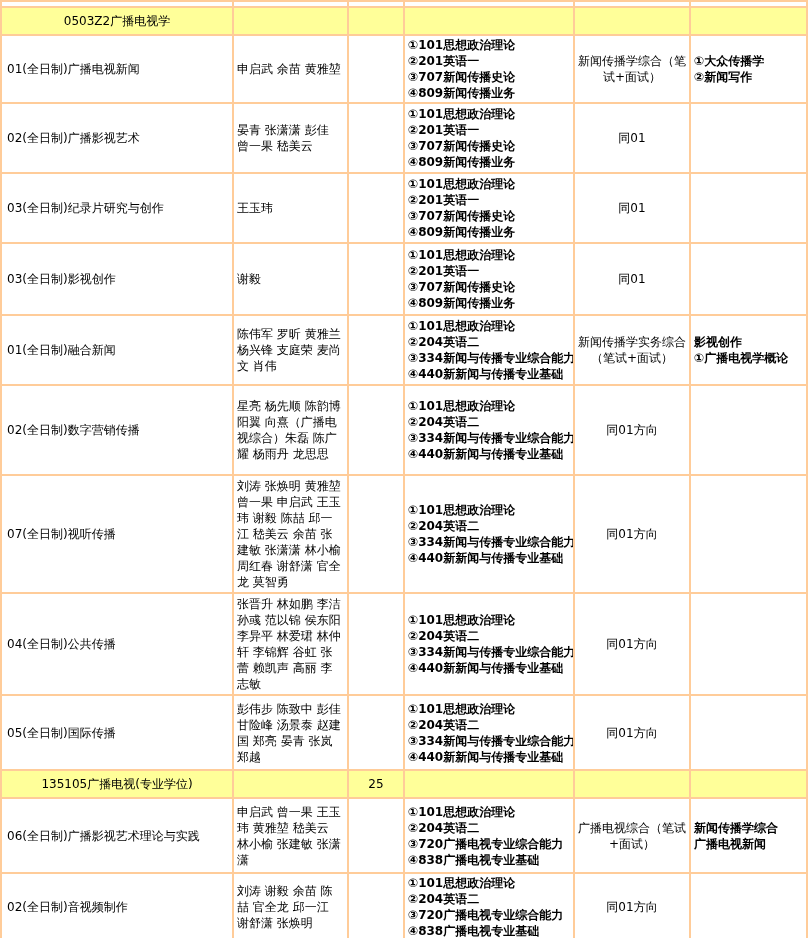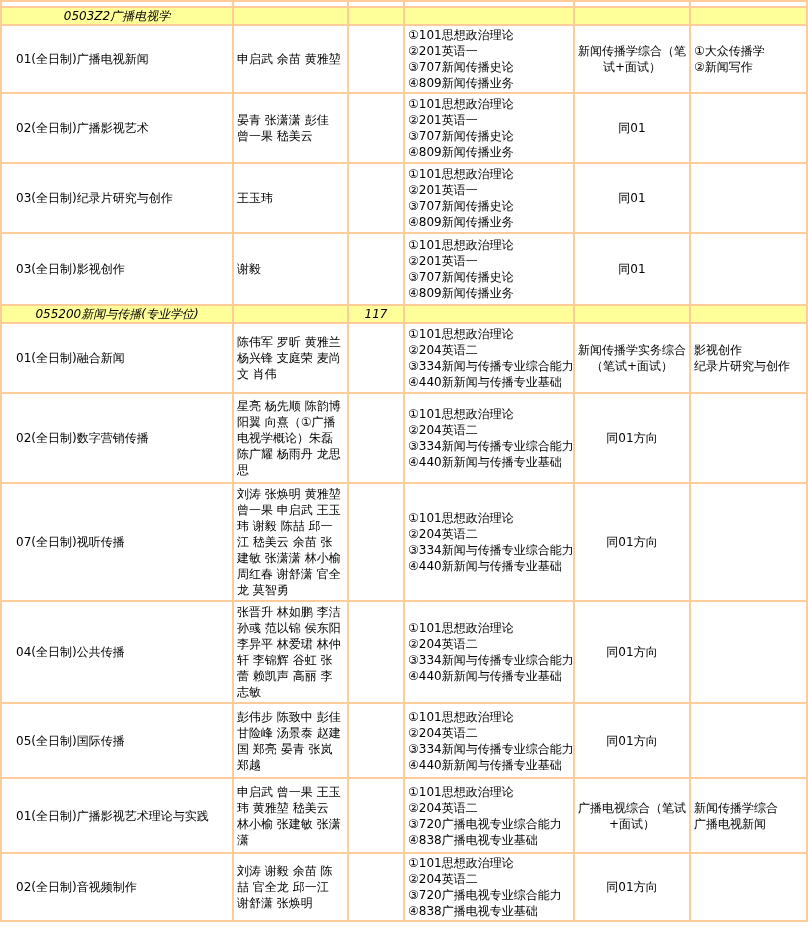--- a/index.html
+++ b/index.html
@@ -11,26 +11,26 @@
     font-family:"DejaVu Sans", sans-serif; font-size:12px; line-height:16px;
   }
   table{border-collapse:collapse; table-layout:fixed; width:806px; margin:0;}
   td{
     border:2px solid var(--border);
     vertical-align:middle; padding:1px 3px; overflow:hidden;
     word-break:break-all;
   }
   tr.spacer{height:6px;}
   tr.spacer td{padding:0;}
-  tr.section{height:18px;font-style:italic;}
+  tr.section{height:28px;}
   tr.section td{background:var(--section-bg); padding:0 2px;}
   td.c-title{text-align:center;}
   td.center{text-align:center;}
-  td.prog{padding-left:14px;}
-  .subjects-cell div, .additional-cell div{white-space:nowrap;}
+  td.prog{padding-left:5px;}
+  .subjects-cell div, .additional-cell div{white-space:nowrap;font-weight:bold;}
 </style>
 </head>
 <body>
 
 <table>
   <colgroup>
     <col style="width:232px">
     <col style="width:115px">
     <col style="width:56px">
     <col style="width:170px">
@@ -102,47 +102,39 @@
         <td class="center"></td>
         <td class="subjects-cell">
           <div>①101思想政治理论</div>
           <div>②201英语一</div>
           <div>③707新闻传播史论</div>
           <div>④809新闻传播业务</div>
         </td>
         <td class="center">同01</td>
         <td class="additional-cell"></td>
       </tr>
-      <tr class="section">
-        <td class="c-title">055200新闻与传播(专业学位)</td>
-        <td></td>
-        <td class="center">117</td>
-        <td></td>
-        <td></td>
-        <td></td>
-      </tr>
       <tr style="height: 70px;">
         <td class="prog">01(全日制)融合新闻</td>
         <td>陈伟军 罗昕 黄雅兰 杨兴锋 支庭荣 麦尚文 肖伟</td>
         <td class="center"></td>
         <td class="subjects-cell">
           <div>①101思想政治理论</div>
           <div>②204英语二</div>
           <div>③334新闻与传播专业综合能力</div>
           <div>④440新新闻与传播专业基础</div>
         </td>
         <td class="center">新闻传播学实务综合（笔试+面试）</td>
         <td class="additional-cell">
           <div>影视创作</div>
-          <div>纪录片研究与创作</div>
+          <div>①广播电视学概论</div>
         </td>
       </tr>
       <tr style="height: 90px;">
         <td class="prog">02(全日制)数字营销传播</td>
-        <td>星亮 杨先顺 陈韵博 阳翼 向熹（①广播电视学概论）朱磊 陈广耀 杨雨丹 龙思思</td>
+        <td>星亮 杨先顺 陈韵博 阳翼 向熹（广播电视综合）朱磊 陈广耀 杨雨丹 龙思思</td>
         <td class="center"></td>
         <td class="subjects-cell">
           <div>①101思想政治理论</div>
           <div>②204英语二</div>
           <div>③334新闻与传播专业综合能力</div>
           <div>④440新新闻与传播专业基础</div>
         </td>
         <td class="center">同01方向</td>
         <td class="additional-cell"></td>
       </tr>
@@ -178,22 +170,30 @@
         <td class="center"></td>
         <td class="subjects-cell">
           <div>①101思想政治理论</div>
           <div>②204英语二</div>
           <div>③334新闻与传播专业综合能力</div>
           <div>④440新新闻与传播专业基础</div>
         </td>
         <td class="center">同01方向</td>
         <td class="additional-cell"></td>
       </tr>
+      <tr class="section">
+        <td class="c-title">135105广播电视(专业学位)</td>
+        <td></td>
+        <td class="center">25</td>
+        <td></td>
+        <td></td>
+        <td></td>
+      </tr>
       <tr style="height: 75px;">
-        <td class="prog">01(全日制)广播影视艺术理论与实践</td>
+        <td class="prog">06(全日制)广播影视艺术理论与实践</td>
         <td>申启武 曾一果 王玉玮 黄雅堃 嵇美云 林小榆 张建敏 张潇潇</td>
         <td class="center"></td>
         <td class="subjects-cell">
           <div>①101思想政治理论</div>
           <div>②204英语二</div>
           <div>③720广播电视专业综合能力</div>
           <div>④838广播电视专业基础</div>
         </td>
         <td class="center">广播电视综合（笔试+面试）</td>
         <td class="additional-cell">

